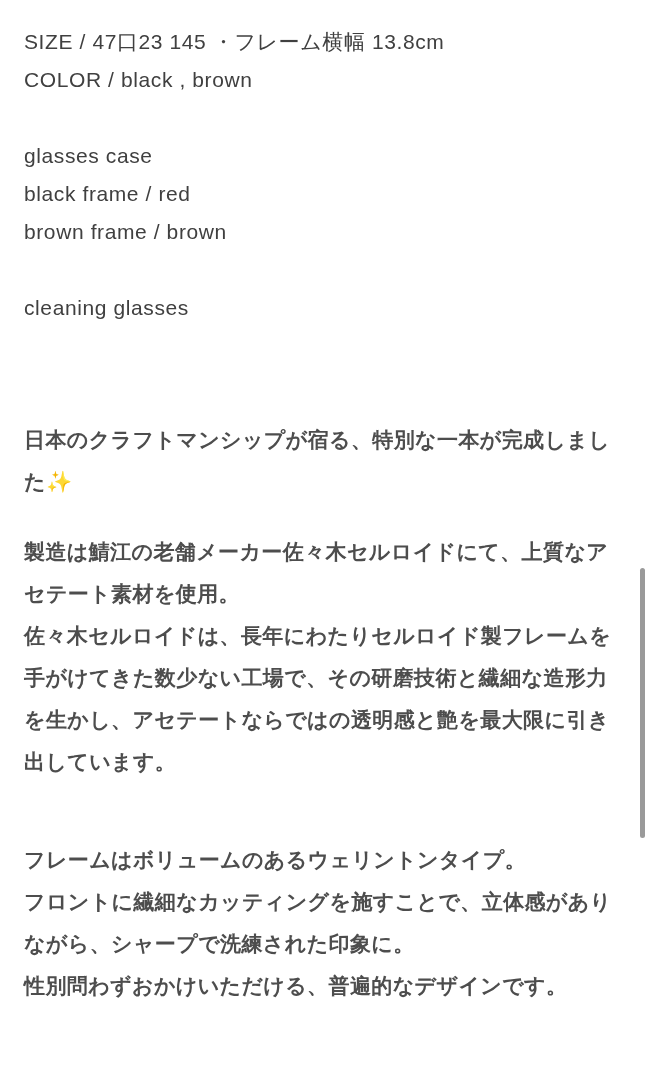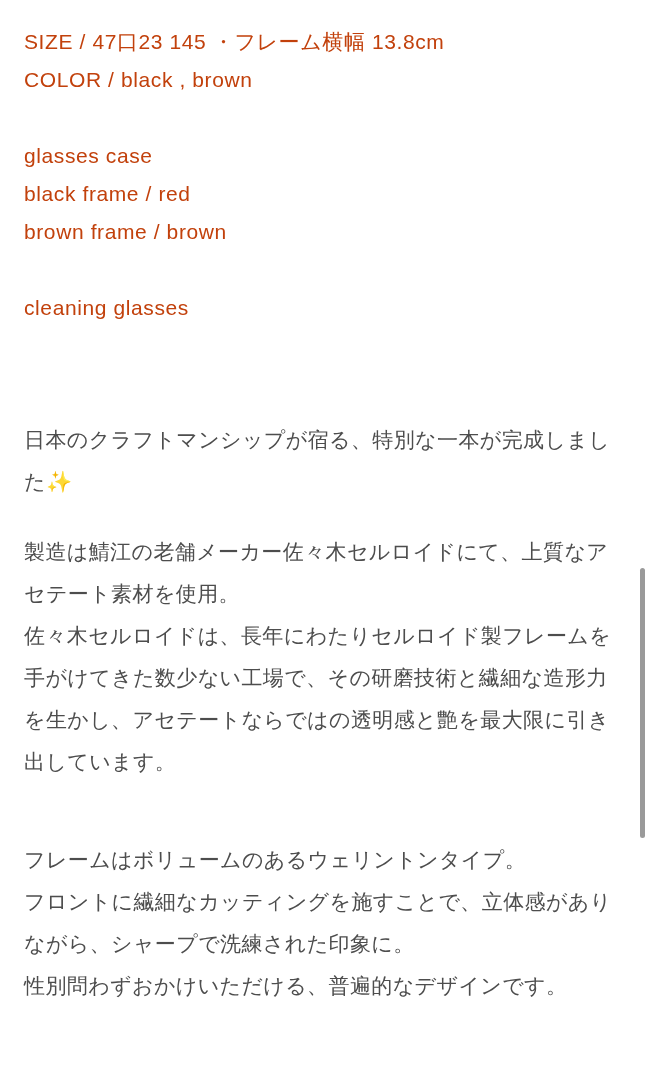--- a/index.html
+++ b/index.html
@@ -22,35 +22,36 @@
     box-sizing: border-box;
     padding: 20px 24px 0 24px;
   }
   .spec-block {
     margin-top: 3px;
   }
   .line {
     font-size: 21px;
     line-height: 38px;
     letter-spacing: 0.6px;
-    color: #c2410c;
+    color: #404040;
     white-space: pre-wrap;
   }
   .gap-sm { height: 28px; }
   .gap-md { height: 38px; }
   .gap-lg { height: 56px; }
   .gap-xl { height: 64px; }
 
   .para {
     font-size: 21px;
     line-height: 42px;
     letter-spacing: 0.6px;
     color: #4d4d4d;
     white-space: pre-wrap;
     max-width: 600px;
+    font-weight: bold;
   }
   .para.jp {
     letter-spacing: 0.4px;
   }
   .sparkle {
     color: #9fb9d6;
   }
   
   .scrollbar {
     position: absolute;

